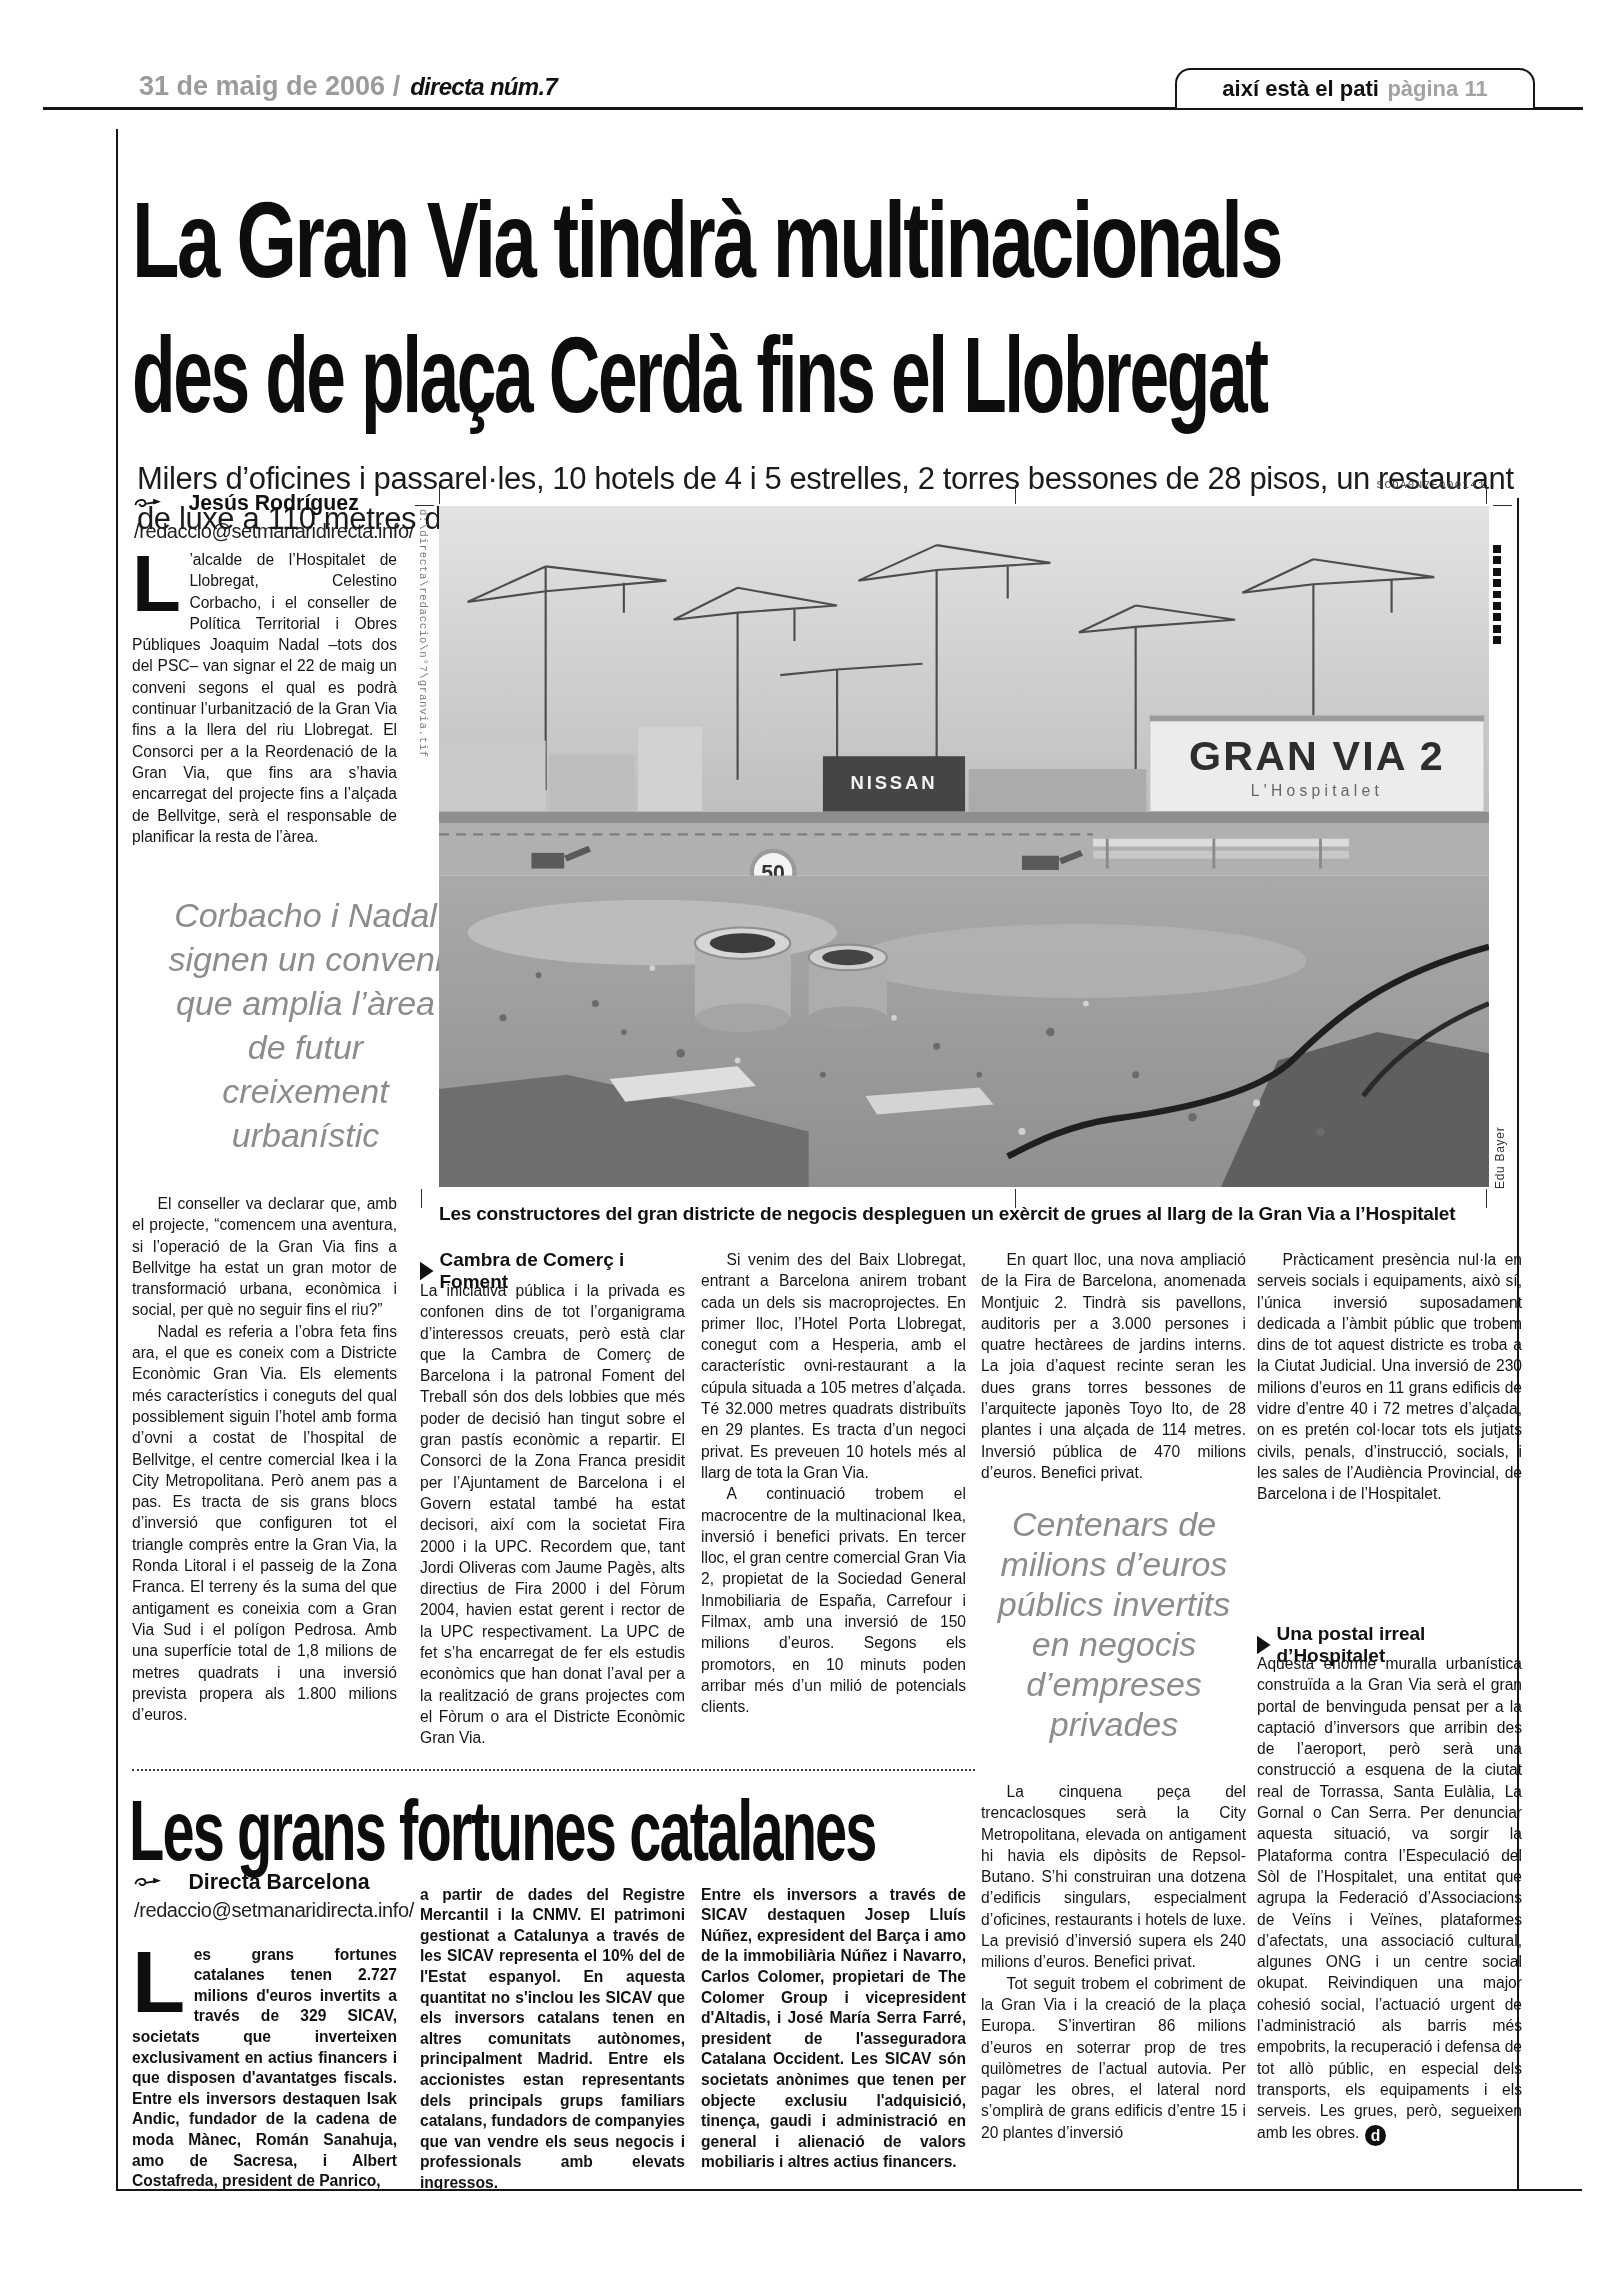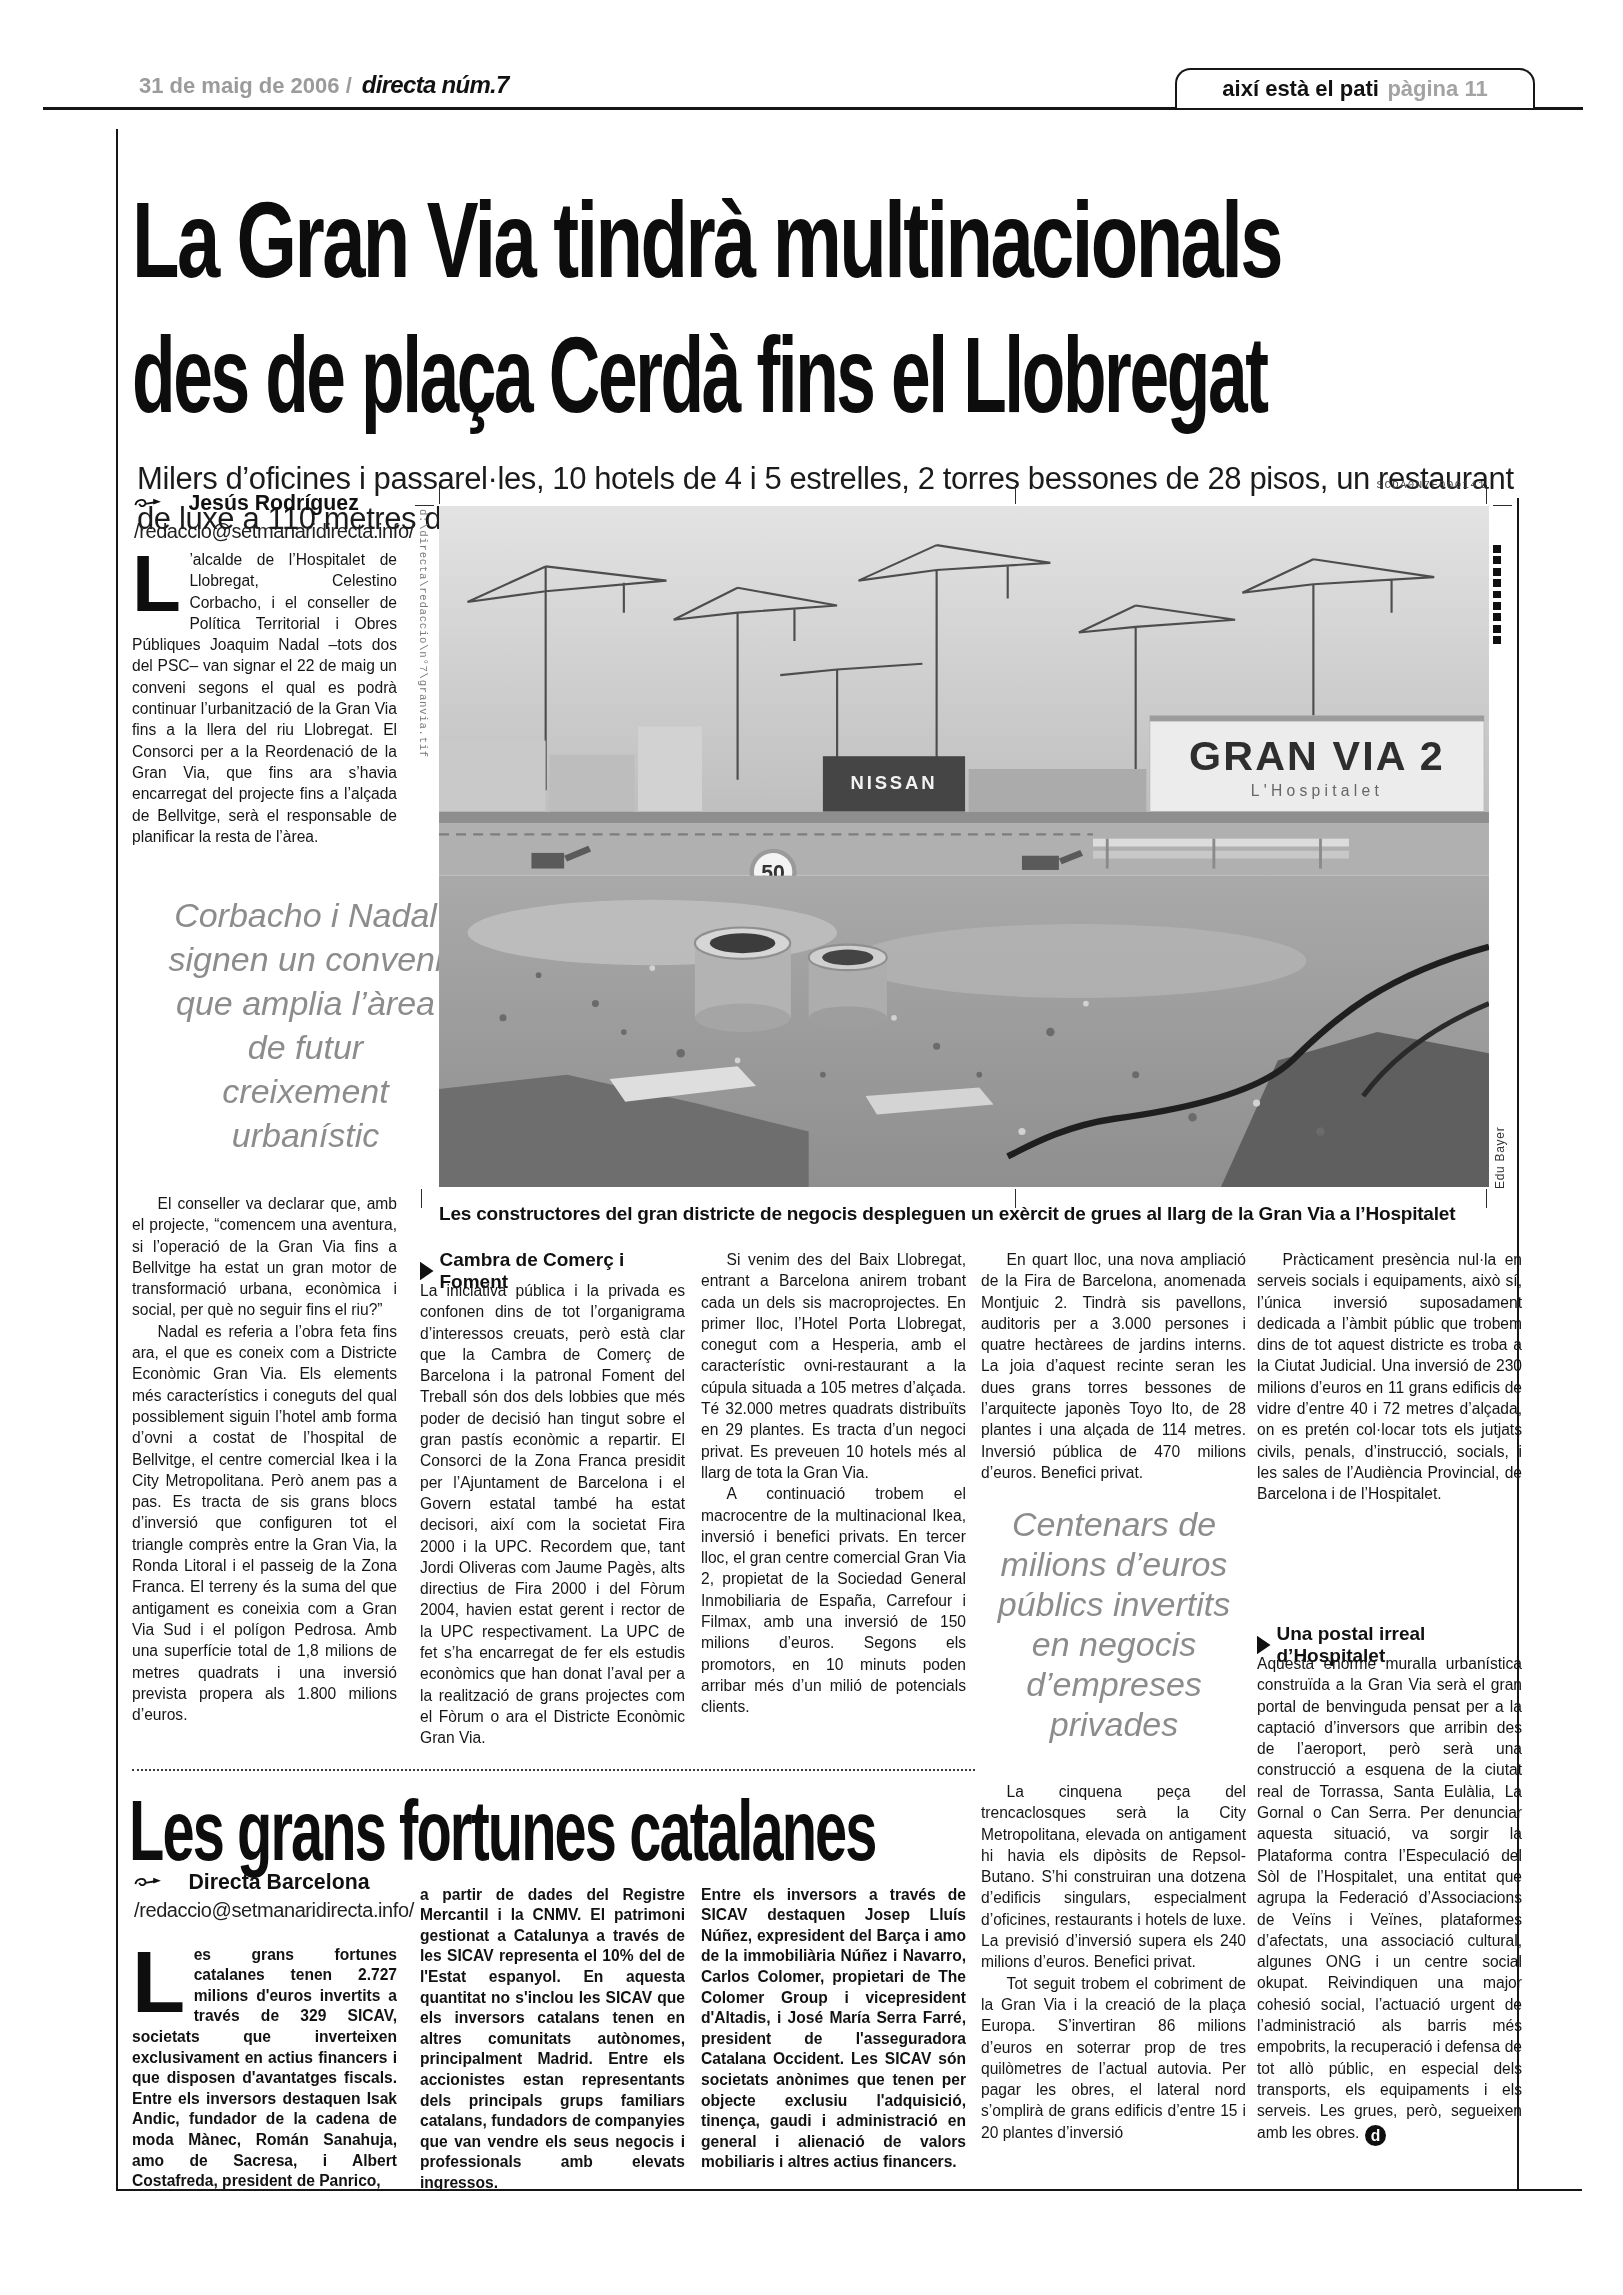--- a/index.html
+++ b/index.html
@@ -1,21 +1,21 @@
 <!DOCTYPE html>
 <html style="font-size:11.4px"><head>
 <meta charset="utf-8">
 <style>
   html,body{margin:0;padding:0;background:#e9e9e9;}
   .page{position:relative;width:1623px;height:2295px;background:#ffffff;
         font-family:"Liberation Sans",sans-serif;color:#151515;overflow:hidden;}
   .abs{position:absolute;}
 
   
-  .mh-date{font-size:22px;color:#9b9b9b;font-weight:700;}
+  .mh-date{font-size:27px;color:#9b9b9b;font-weight:700;}
   .mh-brand{font-size:24px;color:#111;font-weight:900;font-style:italic;letter-spacing:-0.7px;}
   .rule{background:#161616;}
   .tab{display:flex;align-items:center;justify-content:center;gap:8.5px;
        border:2.8px solid #161616;border-bottom:none;border-radius:15.6px 15.6px 0 0;background:#fff;}
   .tab-t{font-size:22px;font-weight:900;color:#111;}
   .tab-p{font-size:22px;font-weight:700;color:#a3a3a3;}
 
   
   .kicker{font-variant:small-caps;font-weight:700;font-size:33px;letter-spacing:1.4px;white-space:nowrap;}
   .kick-gray{color:#9c9c9c;}

